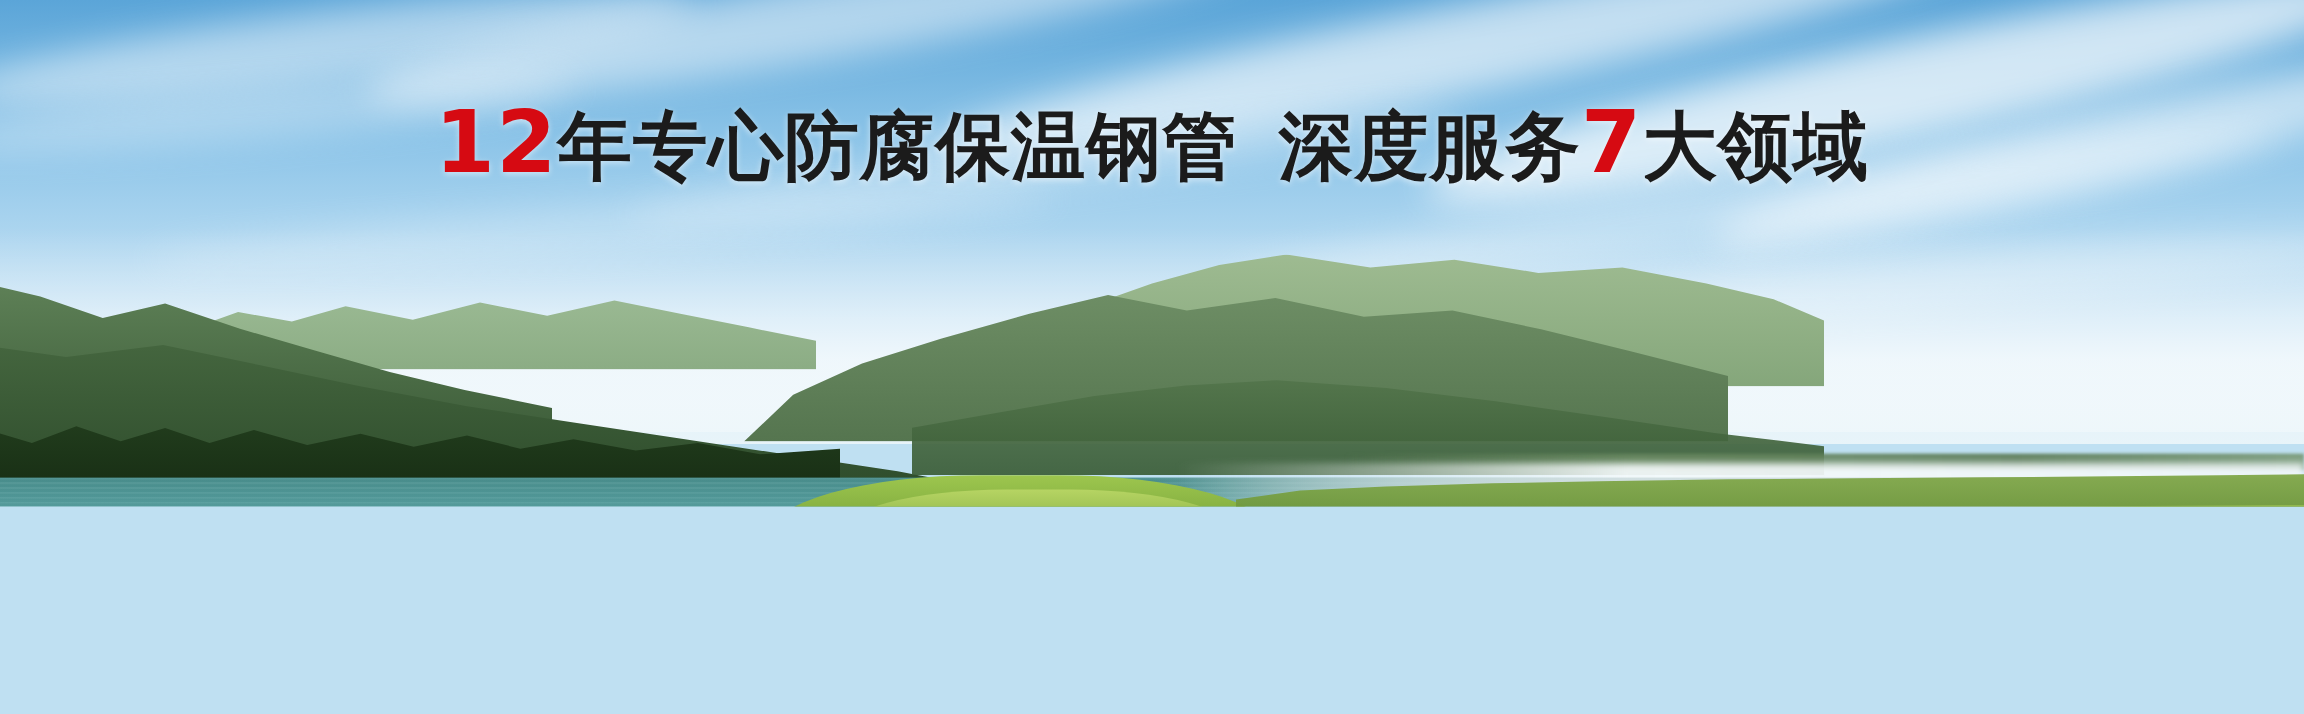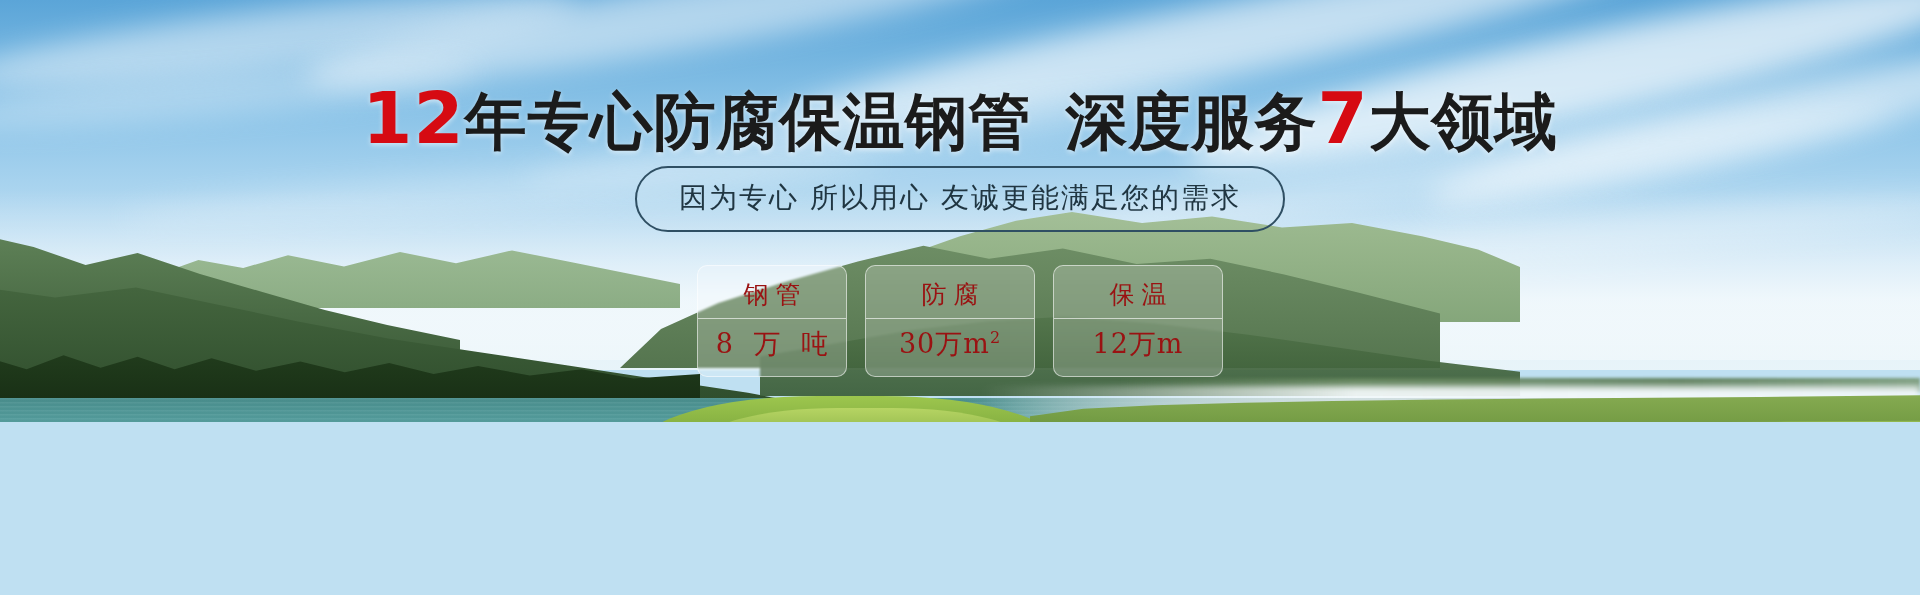--- a/index.html
+++ b/index.html
@@ -319,40 +319,16 @@
   <div class="grass-fg"></div>
   <div class="grass-fg2"></div>
   <div class="grass-texture"></div>
 
   <div class="content">
 
     <div class="headline">
       <span class="hl-num">12</span><span>年专心防腐保温钢管</span><span class="hl-gap"></span><span>深度服务</span><span class="hl-num hl-red">7</span><span>大领域</span>
     </div>
 
-    <div class="subtitle-wrap">
-      <div class="subtitle">因为专心 所以用心  友诚更能满足您的需求</div>
-    </div>
-
-    <div class="stats">
-
-      <div class="stat-card">
-        <div class="stat-label">钢管</div>
-        <div class="stat-divider"></div>
-        <div class="stat-value spaced">8 万 吨</div>
-      </div>
-
-      <div class="stat-card wide">
-        <div class="stat-label">防腐</div>
-        <div class="stat-divider"></div>
-        <div class="stat-value"><span>30万m</span><span class="sup">2</span></div>
-      </div>
-
-      <div class="stat-card wide">
-        <div class="stat-label">保温</div>
-        <div class="stat-divider"></div>
-        <div class="stat-value">12万m</div>
-      </div>
-
-    </div>
+
 
   </div>
 </div>
 
 </body></html>

